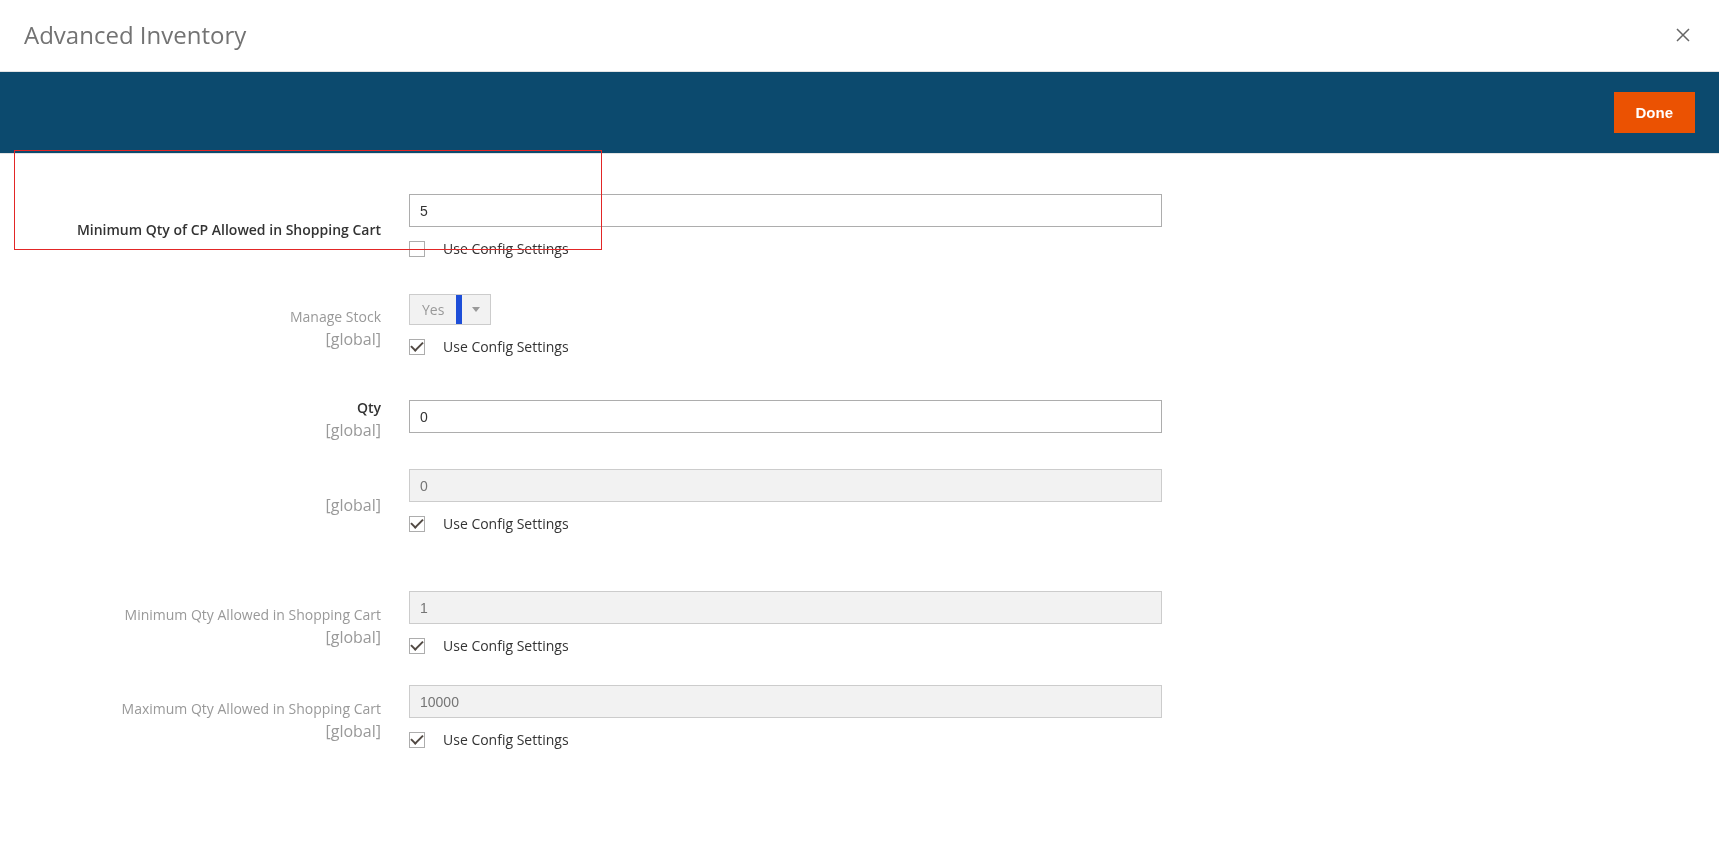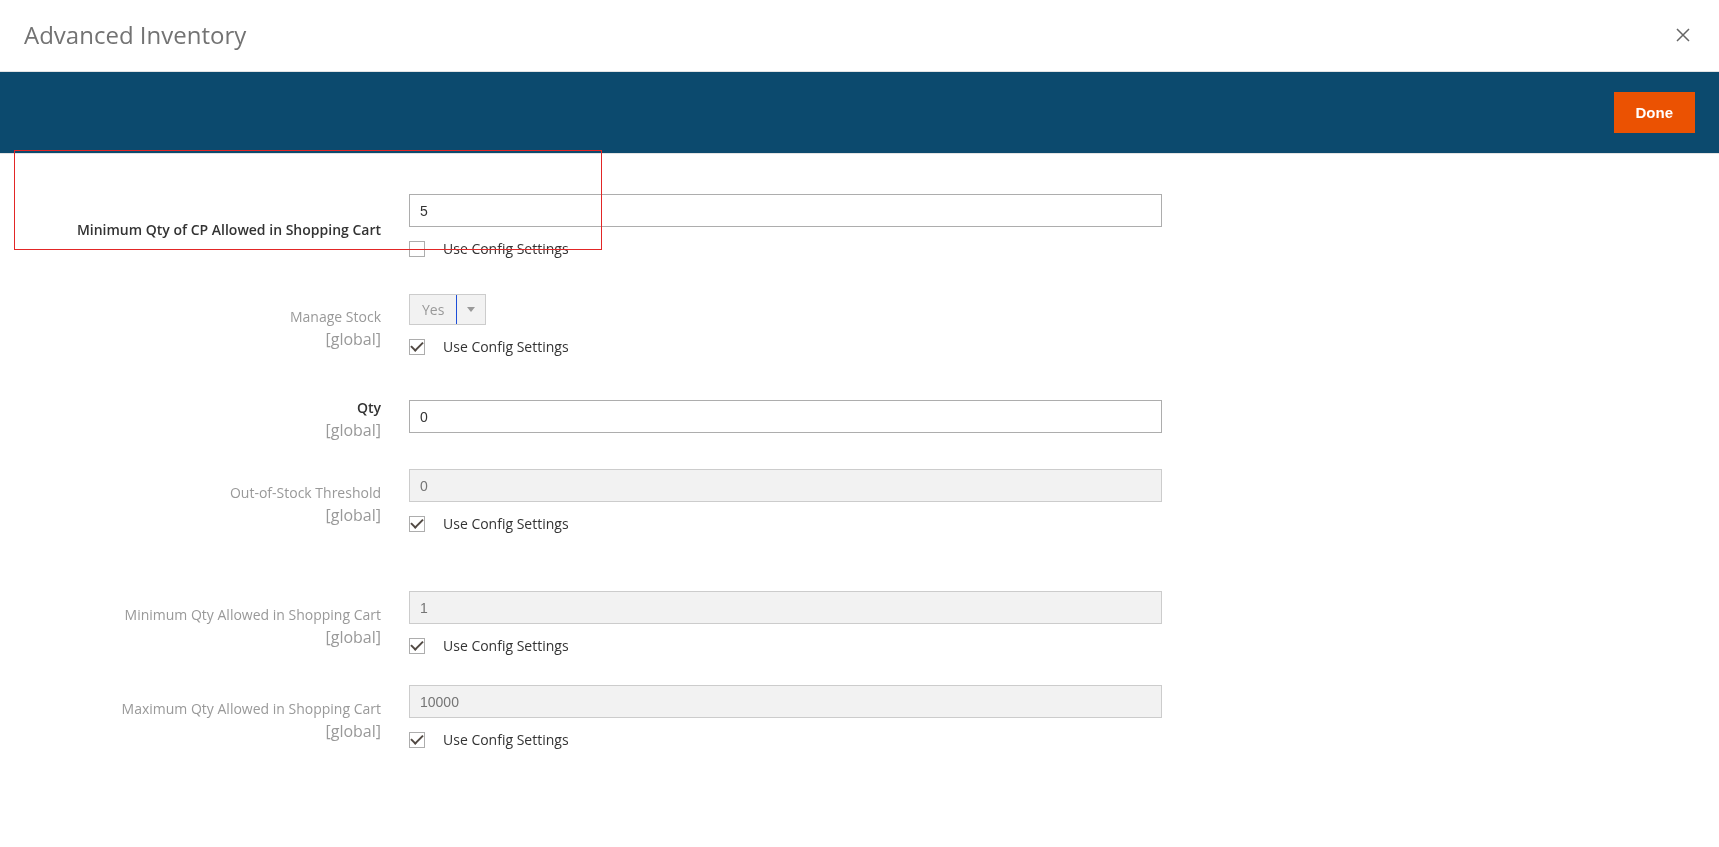--- a/index.html
+++ b/index.html
@@ -97,21 +97,21 @@
     display: inline-flex;
     align-items: stretch;
     border: 1px solid #ccc;
     background: #f2f2f2;
     height: 31px;
   }
   .select-disabled .sel-val {
     padding: 5px 12px;
     color: #999;
     font-size: 14px;
-    border-right: 1px solid #1d4ed8;
+    border-right: 6px solid #1d4ed8;
   }
   .select-disabled .sel-caret {
     width: 28px;
     display: flex;
     align-items: center;
     justify-content: center;
     color: #999;
   }
   .checkbox-row {
     display: flex;
@@ -213,21 +213,20 @@
       <div class="label-text">Qty</div>
       <div class="scope">[global]</div>
     </div>
     <div class="field-col">
       <input type="text" class="input-text" value="0" style="">
     </div>
   </div>
 
   <div class="form-row">
     <div class="label-col">
-      <div class="label-text muted">Out-of-Stock Threshold</div>
       <div class="scope">[global]</div>
     </div>
     <div class="field-col">
       <input type="text" class="input-text" disabled="" placeholder="0" style="">
       <div class="checkbox-row">
         <span class="checkbox checked"></span>
         <span class="checkbox-label">Use Config Settings</span>
       </div>
     </div>
   </div>

